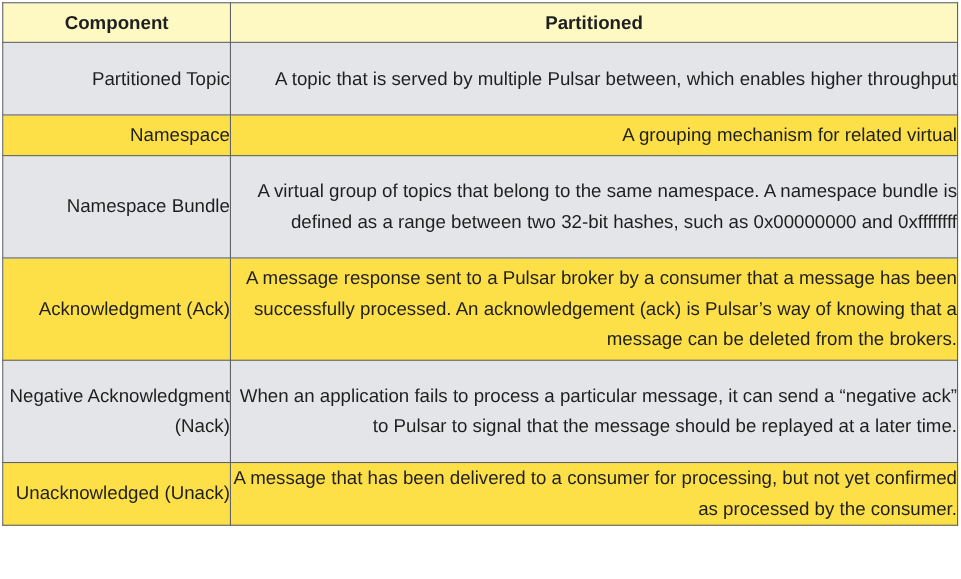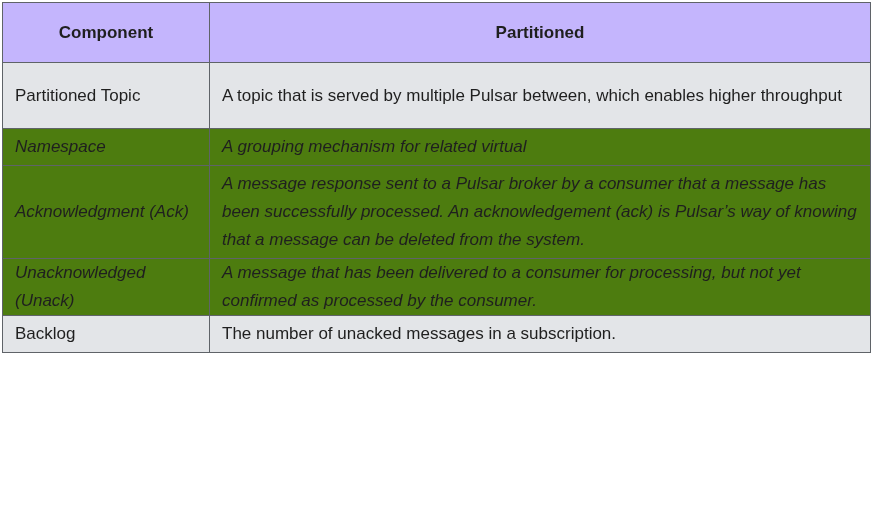--- a/index.html
+++ b/index.html
@@ -8,35 +8,35 @@
     position: absolute;
     left: 2px; top: 2px;
     width: 869px;
     border-collapse: collapse;
     font-family: "Liberation Sans", sans-serif;
     font-size: 17px;
     color: #1f1f1f;
   }
   table.glossary th, table.glossary td {
     border: 1.5px solid #5f6368;
-    padding: 0 12px;
+    padding: 0 0;
     vertical-align: middle;
     line-height: 28px;
-    text-align: left;
+    text-align: right;
   }
   table.glossary th {
-    background: #c4b5fd;
+    background: #fef9c3;
     font-weight: bold;
     text-align: center;
     height: 35px;
-    padding: 12px;
+    padding: 0;
   }
   table.glossary col.c1 { width: 207px; }
   table.glossary tr.shade td { background: #e3e5e8; }
-  table.glossary tr.light td { background: #4d7c0f; font-style: italic; }
+  table.glossary tr.light td { background: #fde047; }
   td.desc { padding-top: 3px; padding-bottom: 4px; }
 </style>
 </head>
 <body>
 
 <table class="glossary">
   <colgroup>
       <col class="c1">
       <col>
     </colgroup>
@@ -48,26 +48,30 @@
   </thead>
   <tbody>
     <tr class="shade" style="height:66px">
       <td>Partitioned Topic</td>
       <td class="desc">A topic that is served by multiple Pulsar between, which enables higher throughput</td>
     </tr>
     <tr class="light" style="height:37px">
       <td>Namespace</td>
       <td class="desc">A grouping mechanism for related virtual</td>
     </tr>
+    <tr class="shade" style="height:93px">
+      <td>Namespace Bundle</td>
+      <td class="desc">A virtual group of topics that belong to the same namespace. A namespace bundle is defined as a range between two 32-bit hashes, such as 0x00000000 and 0xffffffff</td>
+    </tr>
     <tr class="light" style="height:93px">
       <td>Acknowledgment (Ack)</td>
-      <td class="desc">A message response sent to a Pulsar broker by a consumer that a message has been successfully processed. An acknowledgement (ack) is Pulsar’s way of knowing that a message can be deleted from the system.</td>
+      <td class="desc">A message response sent to a Pulsar broker by a consumer that a message has been successfully processed. An acknowledgement (ack) is Pulsar’s way of knowing that a message can be deleted from the brokers.</td>
+    </tr>
+    <tr class="shade" style="height:93px">
+      <td>Negative Acknowledgment (Nack)</td>
+      <td class="desc">When an application fails to process a particular message, it can send a “negative ack” to Pulsar to signal that the message should be replayed at a later time.</td>
     </tr>
     <tr class="light" style="height:52px">
       <td>Unacknowledged (Unack)</td>
       <td class="desc">A message that has been delivered to a consumer for processing, but not yet confirmed as processed by the consumer.</td>
     </tr>
-    <tr class="shade" style="height:37px">
-      <td>Backlog</td>
-      <td class="desc">The number of unacked messages in a subscription.</td>
-    </tr>
   </tbody>
 </table>
 
 </body></html>

